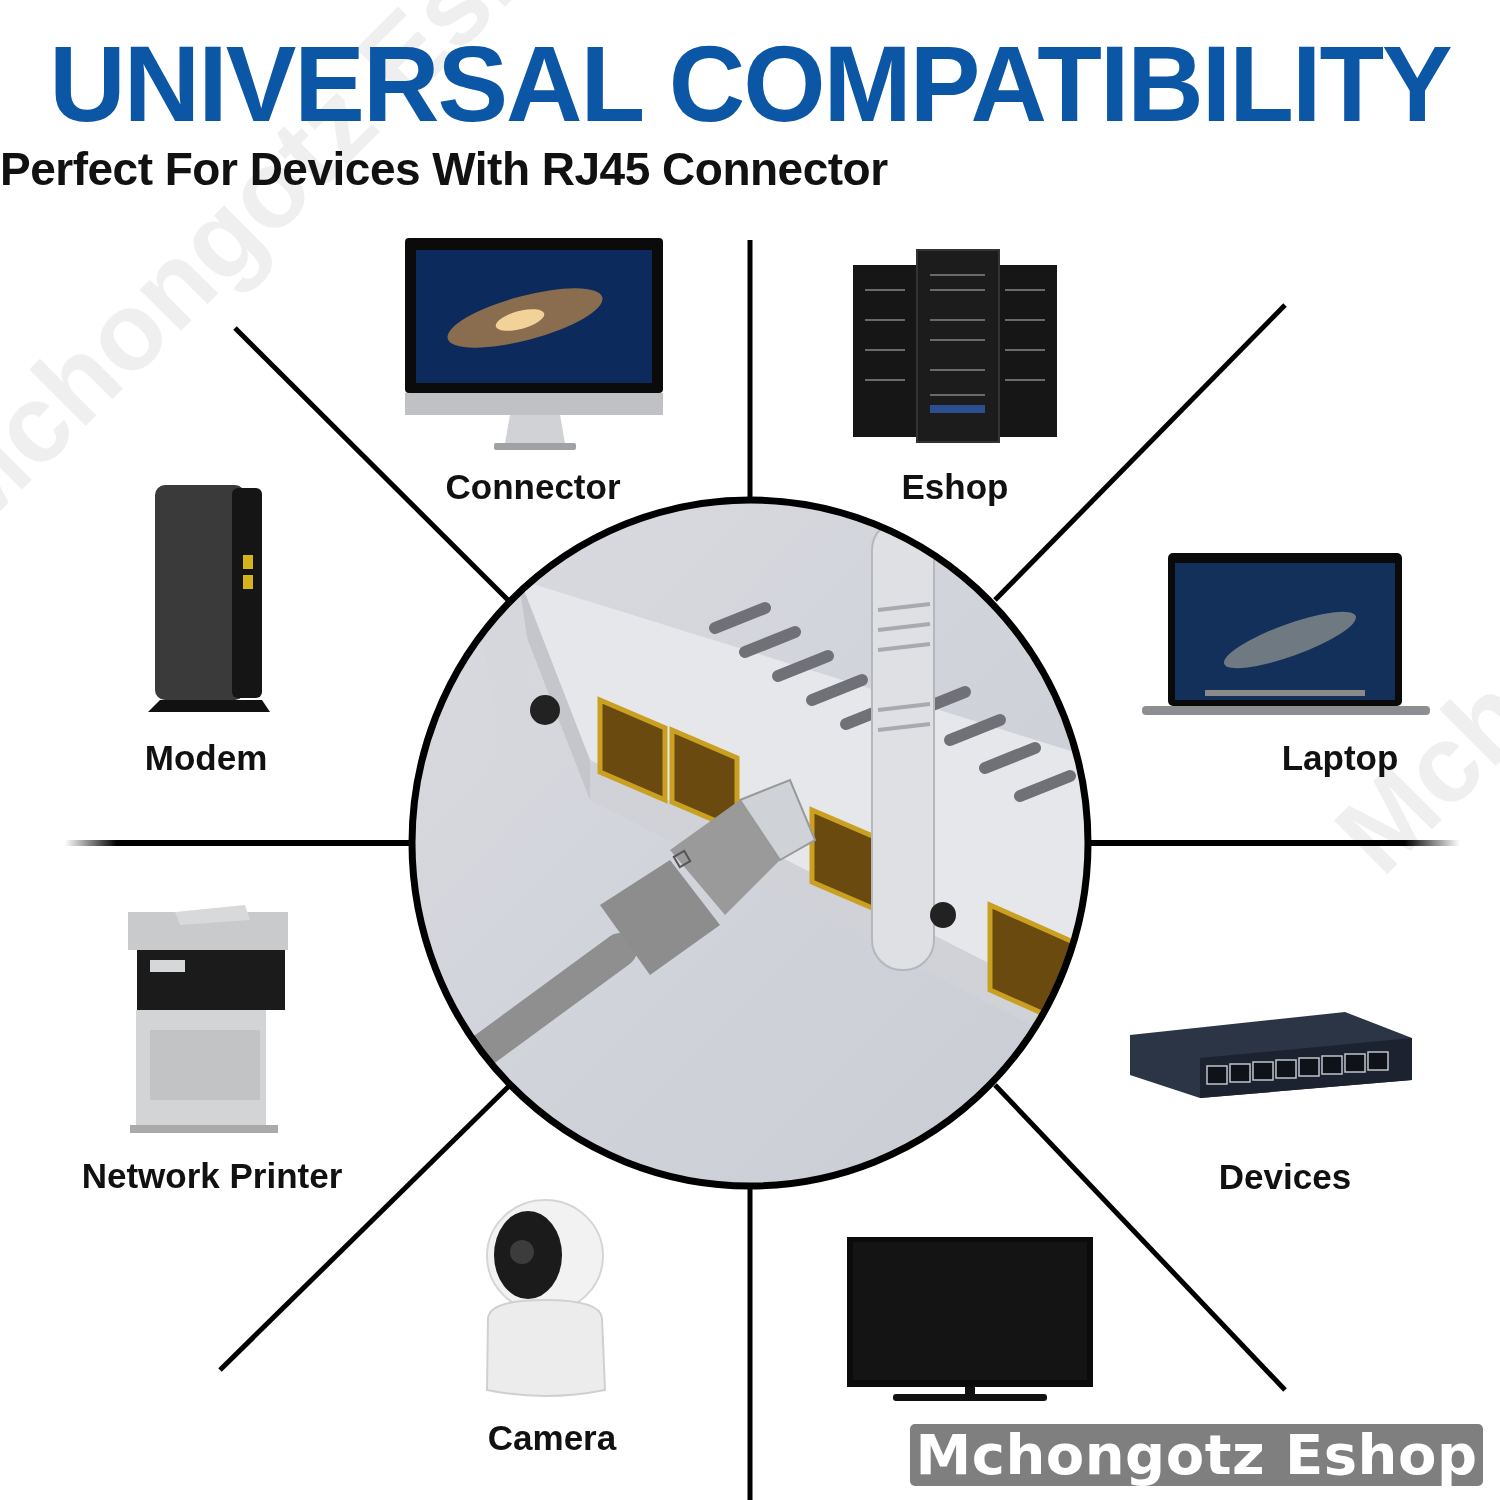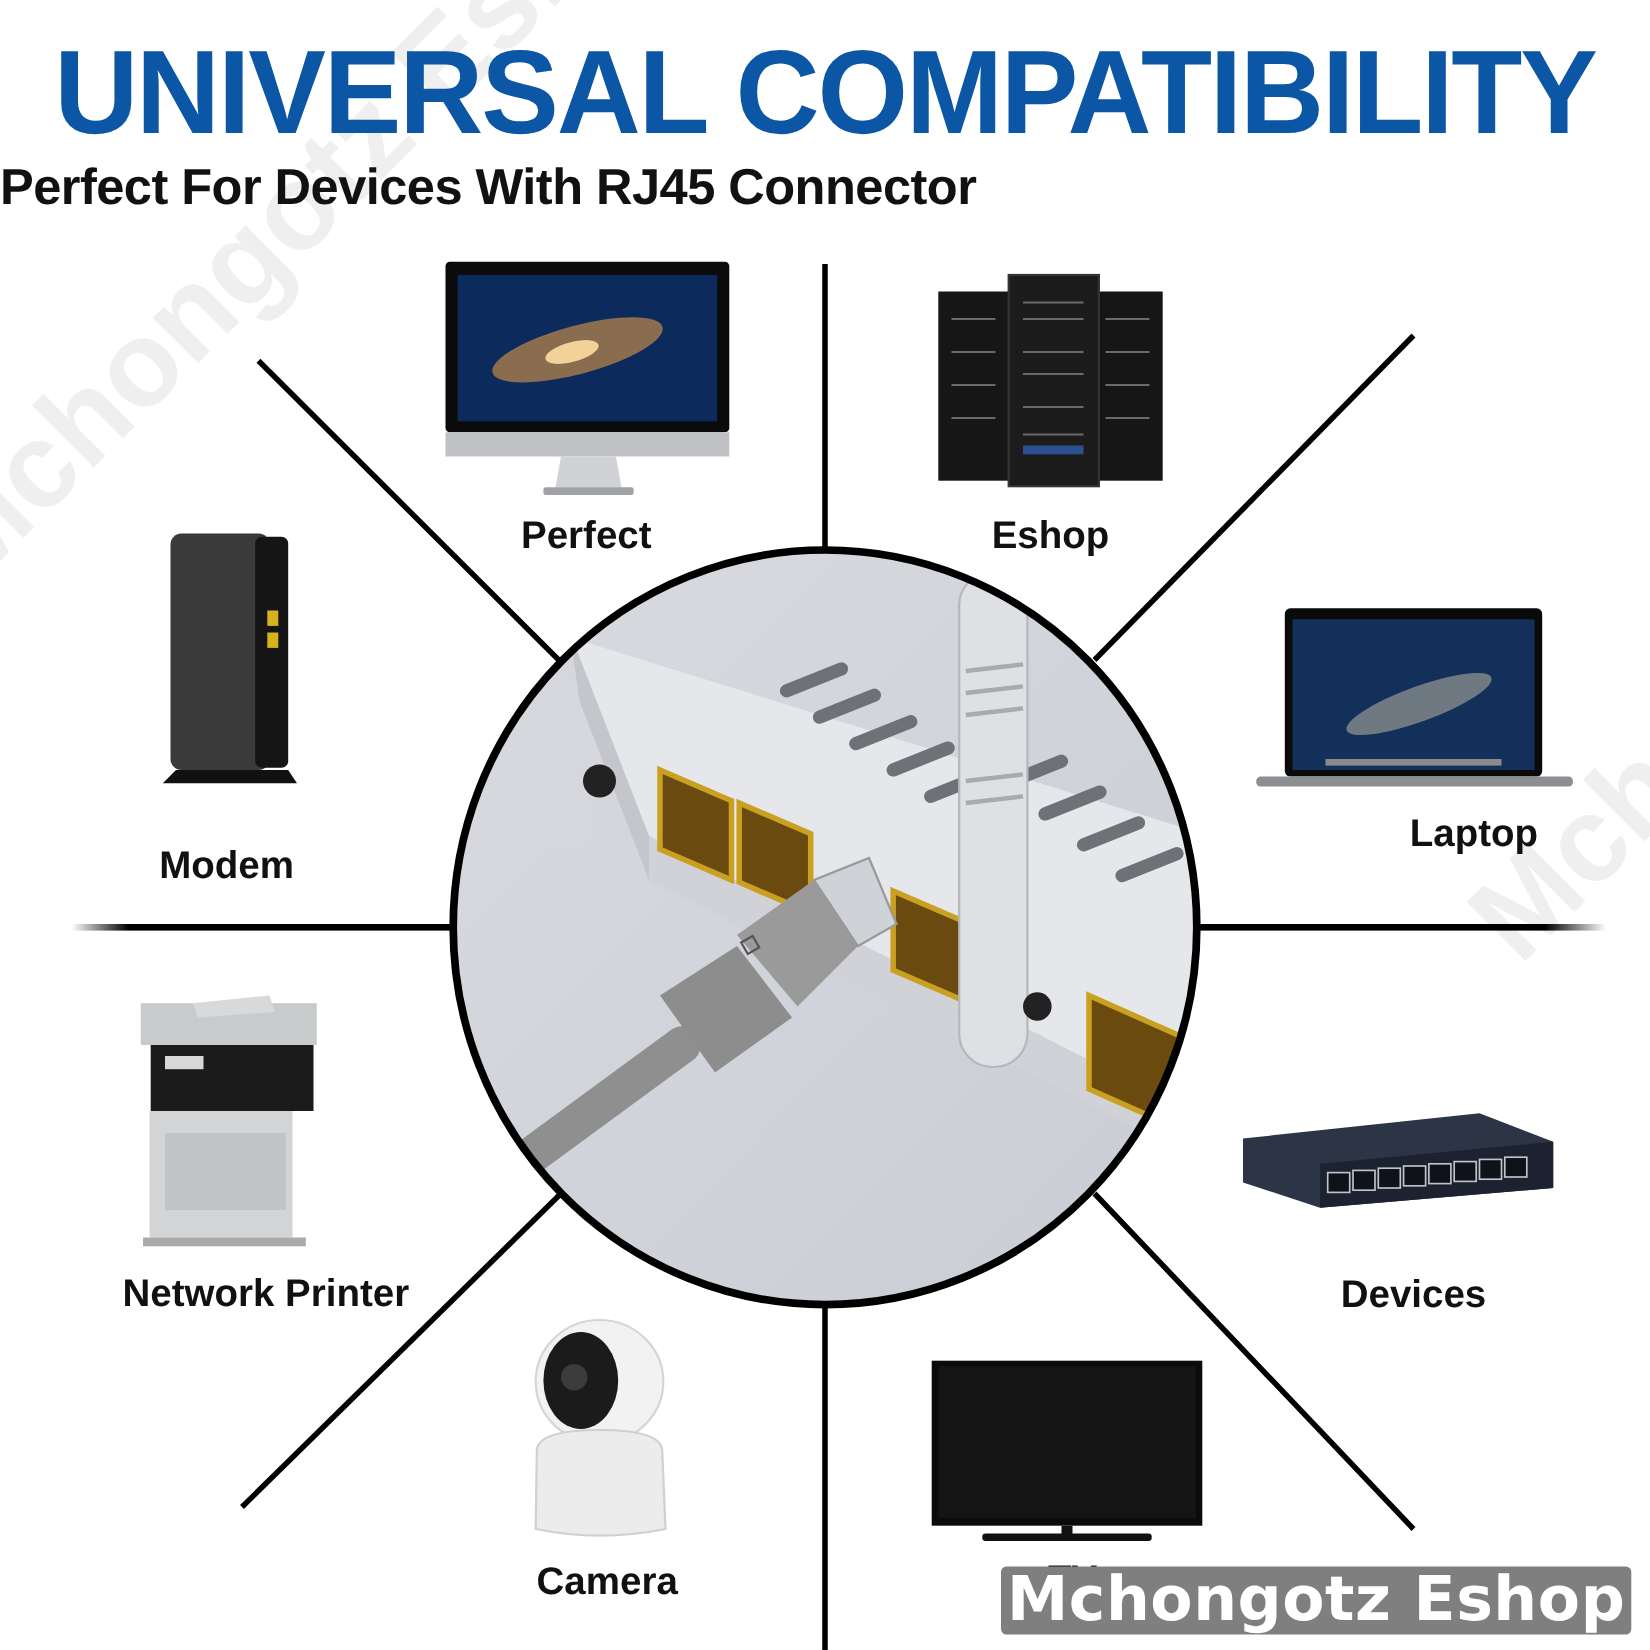--- a/index.html
+++ b/index.html
@@ -187,22 +187,22 @@
     <rect x="847" y="1237" width="246" height="150" fill="#0b0b0b"></rect>
     <rect x="853" y="1242" width="234" height="138" fill="#141414"></rect>
     <rect x="965" y="1387" width="10" height="8" fill="#111"></rect>
     <rect x="893" y="1394" width="154" height="7" rx="3" fill="#111"></rect>
   </g>
 </svg>
 
 <div class="abs title">UNIVERSAL COMPATIBILITY</div>
 <div class="abs subtitle">Perfect For Devices With RJ45 Connector</div>
 
-<div class="abs label" style="left:413px; top:469px; width:240px;">Perfect</div>
+<div class="abs label" style="left:413px; top:469px; width:240px;">Connector</div>
 <div class="abs label" style="left:855px; top:469px; width:200px;">Eshop</div>
-<div class="abs label" style="left:106px; top:740px; width:200px;margin-top:29px;">Modem</div>
+<div class="abs label" style="left:106px; top:740px; width:200px;">Modem</div>
 <div class="abs label" style="left:1240px; top:740px; width:200px;">Laptop</div>
-<div class="abs label" style="left:52px; top:1158px; width:320px;text-align:right;">Network Printer</div>
+<div class="abs label" style="left:52px; top:1158px; width:320px;">Network Printer</div>
 <div class="abs label" style="left:1185px; top:1159px; width:200px;">Devices</div>
 <div class="abs label" style="left:452px; top:1420px; width:200px;">Camera</div>
 <div class="abs label" style="left:925px; top:1418px; width:100px;">TV</div>
 
 <div class="abs shop-badge">Mchongotz Eshop</div>
 
 </body></html>

